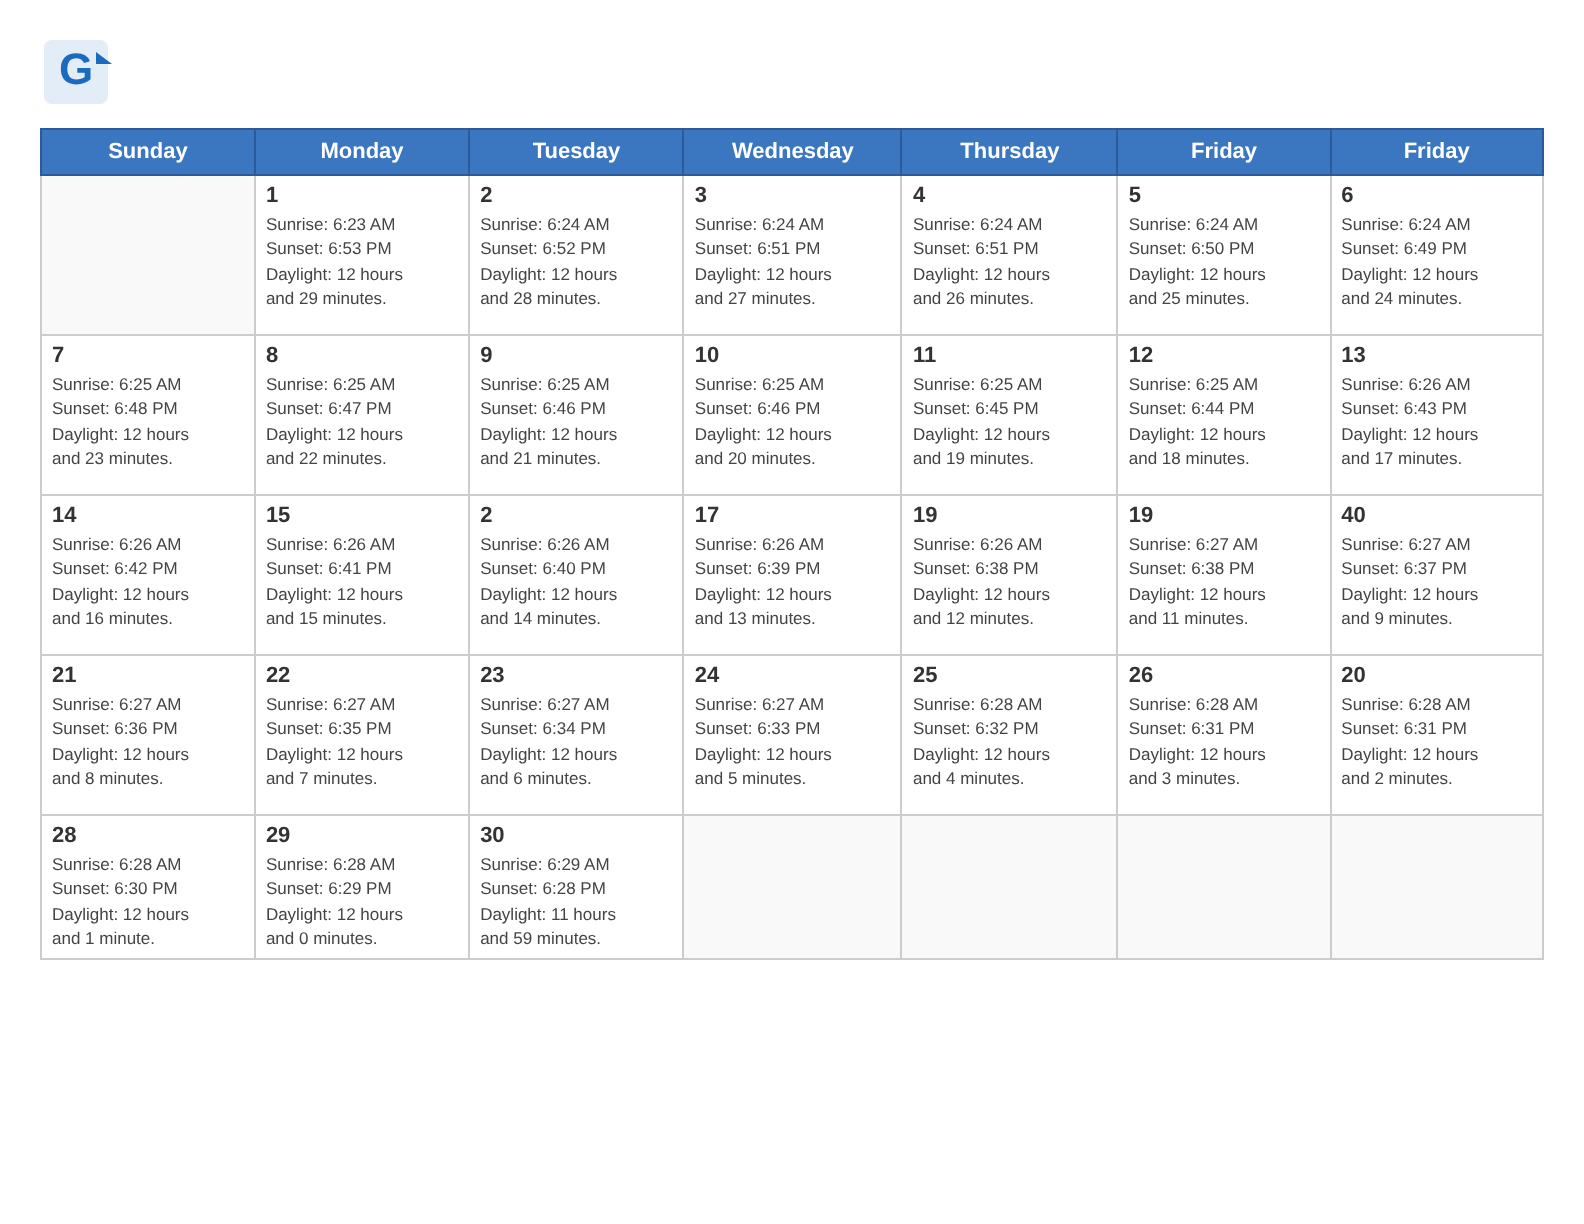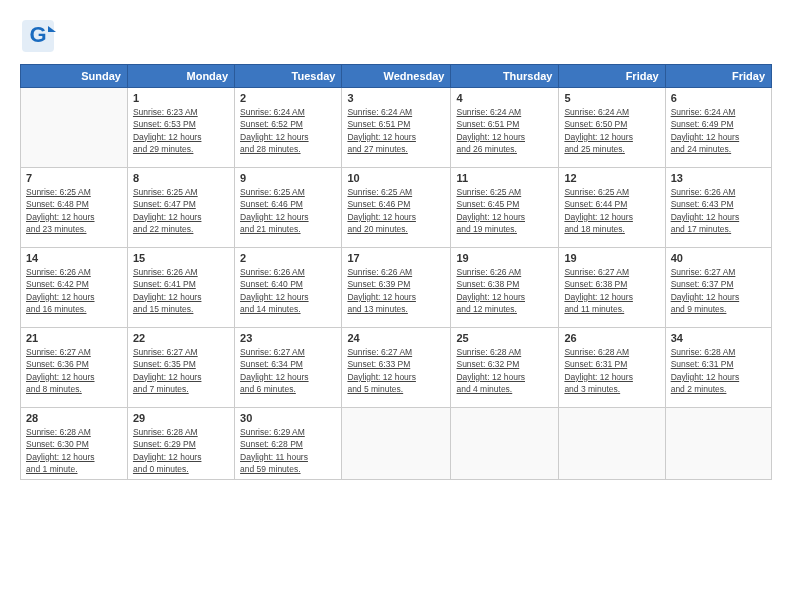--- a/index.html
+++ b/index.html
@@ -41,21 +41,21 @@
     .calendar {
       width: 100%;
       border-collapse: collapse;
       font-size: 9.5px;
       color: #333;
     }
     .calendar thead th {
       background: #3b76c1;
       color: #fff;
       padding: 5px 6px;
-      text-align: right;
+      text-align: center;
       font-size: 11px;
       font-weight: bold;
       border: 1px solid #2a5a9a;
     }
     .calendar tbody td {
       border: 1px solid #ccc;
       vertical-align: top;
       padding: 4px 5px;
       width: 113px;
       height: 80px;
@@ -66,21 +66,20 @@
     .day-num {
       font-size: 11px;
       font-weight: bold;
       margin-bottom: 2px;
       color: #333;
     }
     .day-info {
       font-size: 8.5px;
       color: #444;
       line-height: 1.45;
-      text-decoration: underline;
     }
     .empty-cell {
       background: #f9f9f9;
     }
   </style>
 </head>
 <body>
 
 <div class="page">
   <div class="header">
@@ -298,21 +297,21 @@
 and 4 minutes.</div>
           </td>
           <td>
             <div class="day-num">26</div>
             <div class="day-info" style="white-space: pre-line;">Sunrise: 6:28 AM
 Sunset: 6:31 PM
 Daylight: 12 hours
 and 3 minutes.</div>
           </td>
           <td>
-            <div class="day-num">34</div>
+            <div class="day-num">20</div>
             <div class="day-info" style="white-space: pre-line;">Sunrise: 6:28 AM
 Sunset: 6:31 PM
 Daylight: 12 hours
 and 2 minutes.</div>
           </td>
         </tr>
         <tr>
           <td>
             <div class="day-num">28</div>
             <div class="day-info" style="white-space: pre-line;">Sunrise: 6:28 AM

